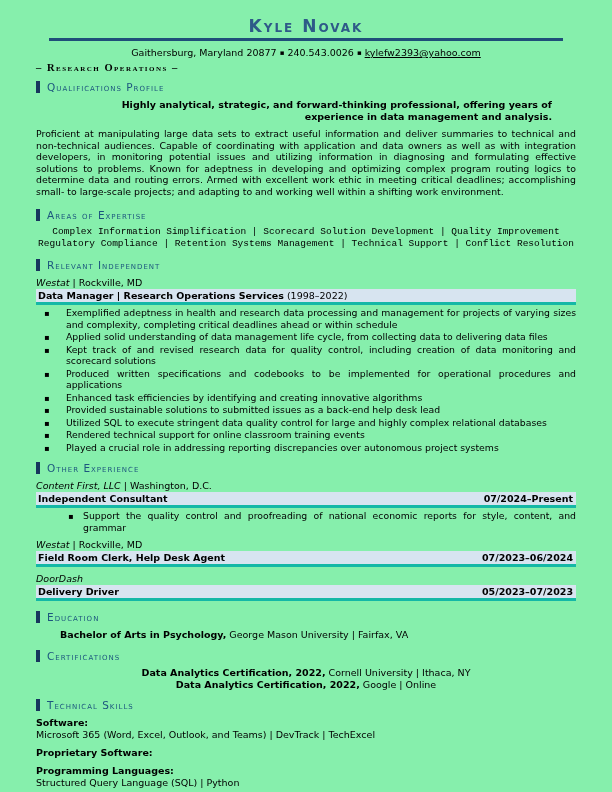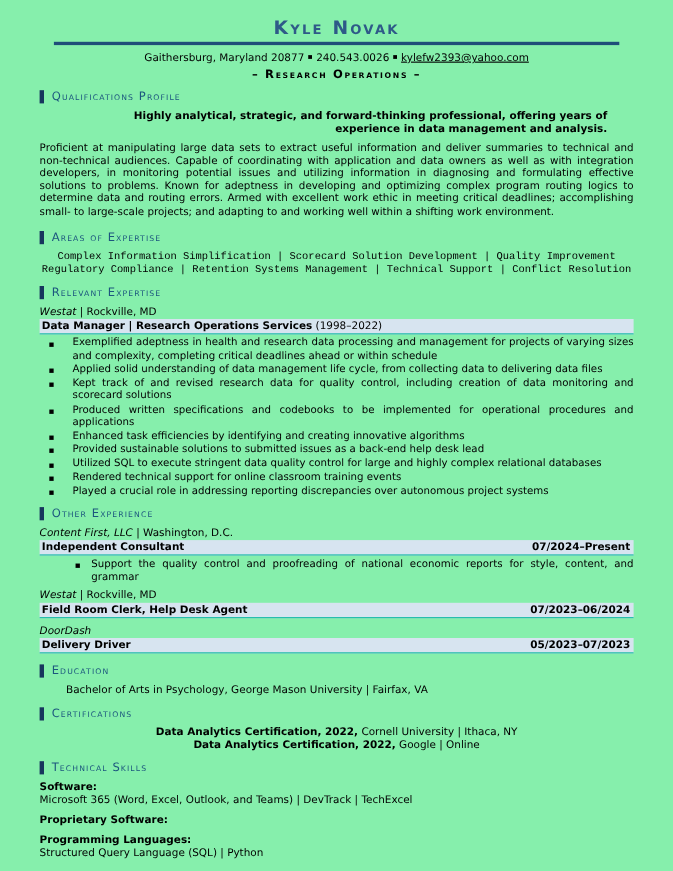--- a/index.html
+++ b/index.html
@@ -28,25 +28,26 @@
   }
   .contact {
     margin-top:6px;
     text-align:center;
     font-size:9.5px;
   }
   .contact .sep { font-size:7px; vertical-align:1px; padding:0 3px; }
   .contact a { color:#000; text-decoration:underline; }
   .tagline {
     margin-top:4px;
-    text-align:center;
+    text-align:left;
     font-variant:small-caps;
     font-weight:bold;
     font-size:10.5px;
     letter-spacing:1.5px;
+    font-family:Liberation Serif, serif;
   }
 
   
   .sec-head { display:flex; align-items:center; gap:7px; }
   .sec-head .accent-bar { width:4px; height:12px; background:#17365D; flex:0 0 auto; }
   .sec-head .sec-title {
     font-variant:small-caps;
     font-weight:normal;
     font-size:10.5px;
     letter-spacing:1px;
@@ -70,21 +71,21 @@
   }
   .centered-line { text-align:center; font-size:9.5px; line-height:11.5px;font-family:Liberation Mono, monospace; }
   .exp-lines { margin-top:5px; }
 
   
   .company-line { margin-top:6px; font-size:9.5px; }
   .company-line em { font-style:italic; }
   .title-bar {
     margin-top:1px;
     background:#D7E4F0;
-    border-bottom:1px solid #14b8a6;
+    border-bottom:3px solid #14b8a6;
     padding:1px 3px 1px 2px;
     display:flex;
     justify-content:space-between;
     align-items:baseline;
     font-size:9.5px;
   }
   .title-bar .job-title { font-weight:bold; }
   .title-bar .job-dates-inline { font-weight:normal; }
   .title-bar .job-dates-right { font-weight:bold; }
 
@@ -101,21 +102,21 @@
     content:"▪";
     position:absolute;
     left:8px; top:1px;
     font-size:8px;
   }
   ul.bullets li.sub { padding-left:47px; }
   ul.bullets li.sub::before { left:32px; }
 
   
   .plain-line { margin-top:6px; font-size:9.5px; line-height:12px; }
-  .plain-line .b { font-weight:normal;padding-left:24px; }
+  .plain-line .b { font-weight:bold;padding-left:24px; }
   .cert-line { font-size:9.5px; line-height:11.5px;text-align:center; }
   .cert-block { margin-top:5px; }
   .skill-group { margin-top:6px; }
   .skill-label { font-weight:bold; font-size:9.5px; line-height:12px; }
   .skill-items { font-size:9.5px; line-height:12px; }
 </style>
 </head>
 <body>
 
 <div class="page">
@@ -138,21 +139,21 @@
     <span class="accent-bar"></span>
     <span class="sec-title">Areas of Expertise</span>
   </div>
   <div class="exp-lines">
     <div class="centered-line">Complex Information Simplification | Scorecard Solution Development | Quality Improvement</div>
     <div class="centered-line">Regulatory Compliance | Retention Systems Management | Technical Support | Conflict Resolution</div>
   </div>
 
   <div class="sec-head mt10">
     <span class="accent-bar"></span>
-    <span class="sec-title">Relevant Expertise</span>
+    <span class="sec-title">Relevant Independent</span>
   </div>
   <div class="company-line">
     <em>Westat</em>
     <span>|</span>
     <span>Rockville, MD</span>
   </div>
   <div class="title-bar">
     <span><span class="job-title">Data Manager | Research Operations Services</span>
     <span class="job-dates-inline">(1998–2022)</span></span>
   </div>

